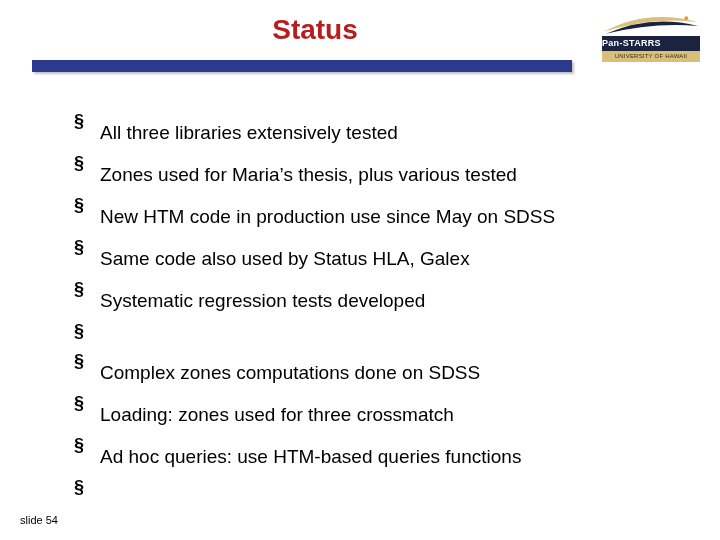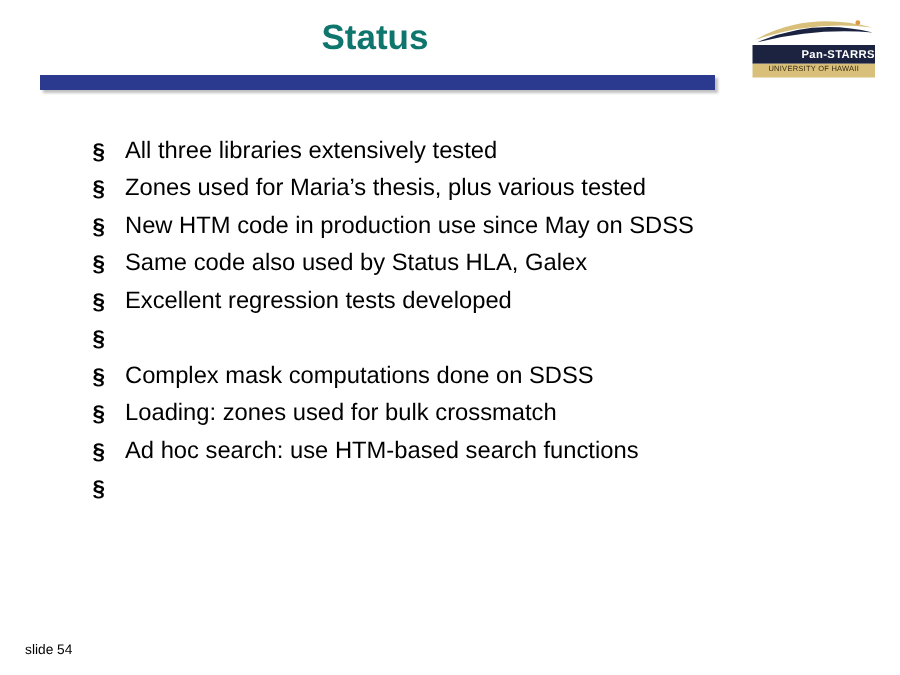--- a/index.html
+++ b/index.html
@@ -13,26 +13,26 @@
     overflow: hidden;
   }
   .slide {
     width: 720px;
     height: 540px;
     position: relative;
   }
   .title {
     position: absolute;
     top: 14px;
-    left: 0;
+    left: 15px;
     width: 600px;
     text-align: center;
     font-size: 28px;
     font-weight: bold;
-    color: #0f766e;
+    color: #b91c1c;
   }
   .title-rule {
     position: absolute;
     top: 60px;
     left: 32px;
     width: 540px;
     height: 12px;
     background: #2b3a8f;
     box-shadow: 2px 2px 2px rgba(0,0,0,0.25);
   }
@@ -54,21 +54,21 @@
     position: absolute;
     top: 28px;
     left: 6px;
     width: 98px;
     height: 15px;
     background: #1b2340;
     color: #fff;
     font-size: 9px;
     font-weight: bold;
     line-height: 15px;
-    text-align: right;
+    text-align: left;
     letter-spacing: 0.3px;
   }
   .logo .sub {
     position: absolute;
     top: 43px;
     left: 6px;
     width: 98px;
     height: 11px;
     background: #d9c07a;
     color: #3a2a10;
@@ -94,20 +94,21 @@
     font-size: 18px;
     line-height: 26px;
     color: #000;
     font-weight: bold;
     margin-right: 14px;
   }
   .text {
     font-size: 19px;
     line-height: 26px;
     color: #000;
+    margin-top: 12px;
   }
   .footer {
     position: absolute;
     left: 20px;
     bottom: 14px;
     font-size: 11px;
     color: #000;
   }
 </style>
 </head>
@@ -139,36 +140,36 @@
     <div class="item">
       <div class="bullet">§</div>
       <div class="text">New HTM code in production use since May on SDSS</div>
     </div>
     <div class="item">
       <div class="bullet">§</div>
       <div class="text">Same code also used by Status HLA, Galex</div>
     </div>
     <div class="item">
       <div class="bullet">§</div>
-      <div class="text">Excellent regression tests developed</div>
+      <div class="text">Systematic regression tests developed</div>
     </div>
     <div class="item">
       <div class="bullet">§</div>
     </div>
     <div class="item">
       <div class="bullet">§</div>
-      <div class="text">Complex mask computations done on SDSS</div>
+      <div class="text">Complex zones computations done on SDSS</div>
     </div>
     <div class="item">
       <div class="bullet">§</div>
-      <div class="text">Loading: zones used for bulk crossmatch</div>
+      <div class="text">Loading: zones used for three crossmatch</div>
     </div>
     <div class="item">
       <div class="bullet">§</div>
-      <div class="text">Ad hoc search: use HTM-based search functions</div>
+      <div class="text">Ad hoc queries: use HTM-based queries functions</div>
     </div>
     <div class="item">
       <div class="bullet">§</div>
     </div>
   </div>
 
   <div class="footer">slide 54</div>
 </div>
 
 </body></html>

